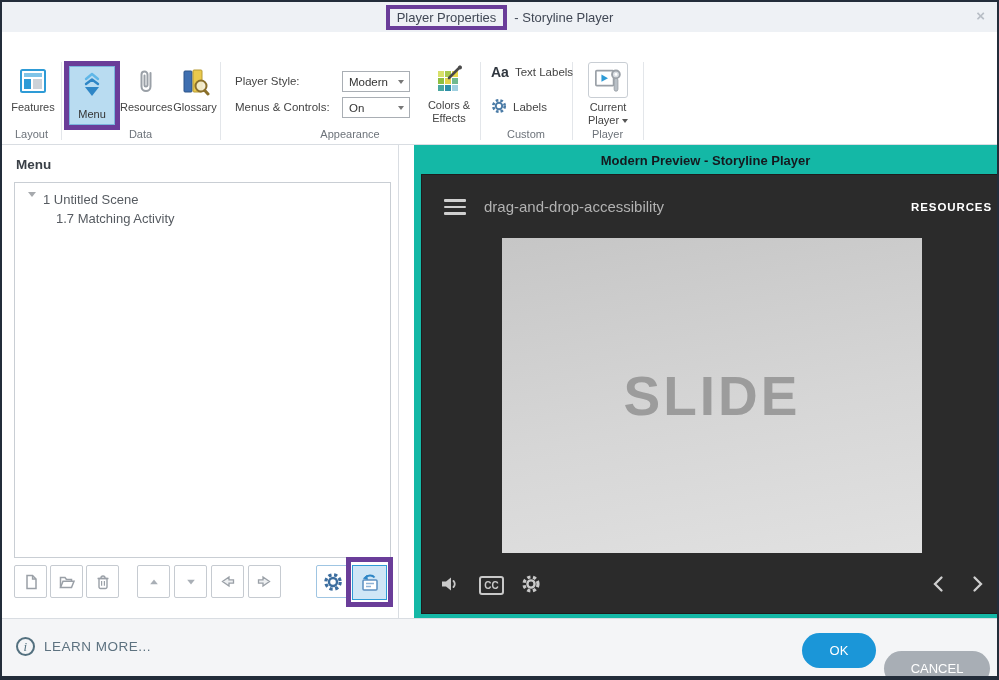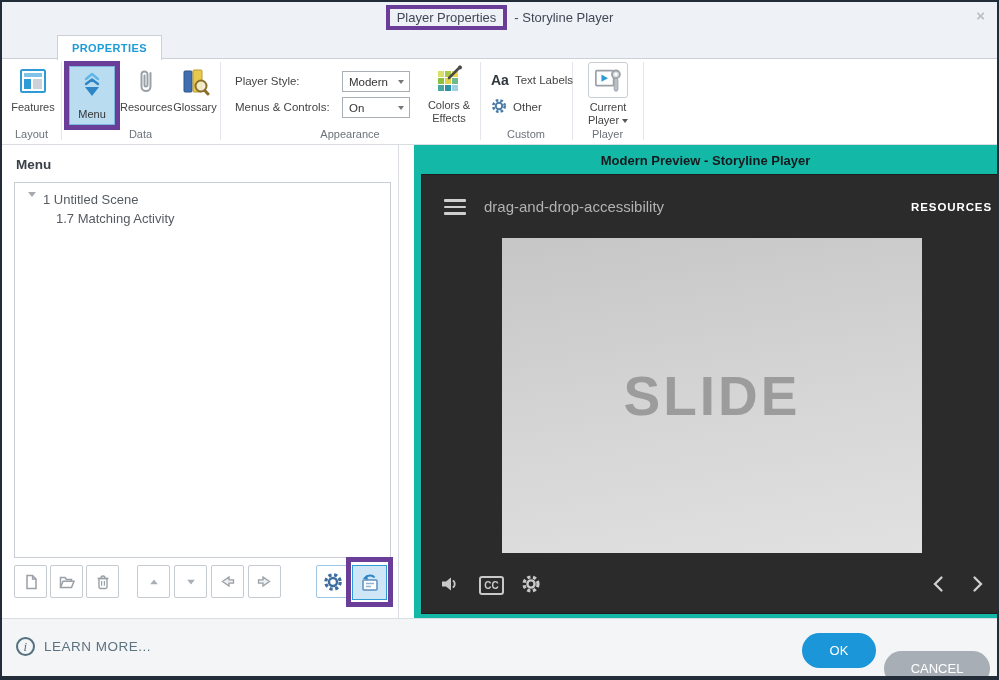--- a/index.html
+++ b/index.html
@@ -85,23 +85,20 @@
 <div class="window">
 
   <div class="titlebar">
     <div class="title">
       <span class="title-hl"><span>Player Properties</span></span>
       <span>- Storyline Player</span>
     </div>
     <span class="close-x">×</span>
   </div>
 
-  <div class="tabrow">
-    <div class="tab">PROPERTIES</div>
-  </div>
 
   <div class="ribbon">
     <div class="vsep" style="left:59px"></div>
     <div class="vsep" style="left:218px"></div>
     <div class="vsep" style="left:478px"></div>
     <div class="vsep" style="left:570px"></div>
     <div class="vsep" style="left:641px"></div>
 
     <div class="ritem" style="left:5px;width:52px">
       <div class="ricon">
@@ -172,32 +169,32 @@
             <rect x="11" y="21" width="6" height="6" fill="#2e8fa8"></rect>
             <rect x="18" y="21" width="6" height="6" fill="#9fd0e0"></rect>
           <line x1="26" y1="3" x2="15" y2="14" stroke="#4a4a4a" stroke-width="2.6" stroke-linecap="round"></line>
           <circle cx="26" cy="3.5" r="2" fill="#4a4a4a"></circle>
         </svg>
       </div>
       <div class="rlabel">Colors &amp; Effects</div>
     </div>
     <div class="grplabel" style="left:218px;width:260px">Appearance</div>
 
-    <div class="inline-row" style="left:489px;top:13px">
+    <div class="inline-row" style="left:489px;top:5px">
       <span class="aa-glyph">Aa</span>
       <span>Text Labels</span>
     </div>
     <div class="inline-row" style="left:489px;top:39px">
       <span>
         <svg width="16" height="16" viewBox="0 0 20 20">
           <circle cx="10" cy="10" r="7.2" fill="none" stroke="#4b7ba6" stroke-width="3.2" stroke-dasharray="3.2 2.6"></circle>
           <circle cx="10" cy="10" r="4" fill="none" stroke="#4b7ba6" stroke-width="2.4"></circle>
         </svg>
       </span>
-      <span>Other</span>
+      <span>Labels</span>
     </div>
     <div class="grplabel" style="left:478px;width:92px">Custom</div>
 
     <div class="ritem" style="left:578px;top:3px;width:56px">
       <div class="cp-iconbox">
         <svg width="32" height="28" viewBox="0 0 32 30">
           <rect x="3" y="5" width="19" height="16" rx="1" fill="#fff" stroke="#9aa0a7" stroke-width="1.8"></rect>
           <path d="M9 9 L16 13 L9 17 Z" fill="#2e9bd6"></path>
           <circle cx="24.5" cy="9" r="4.2" fill="#d9dee3" stroke="#9aa0a7" stroke-width="2"></circle>
           <circle cx="24.5" cy="9" r="1.5" fill="#fff"></circle>

